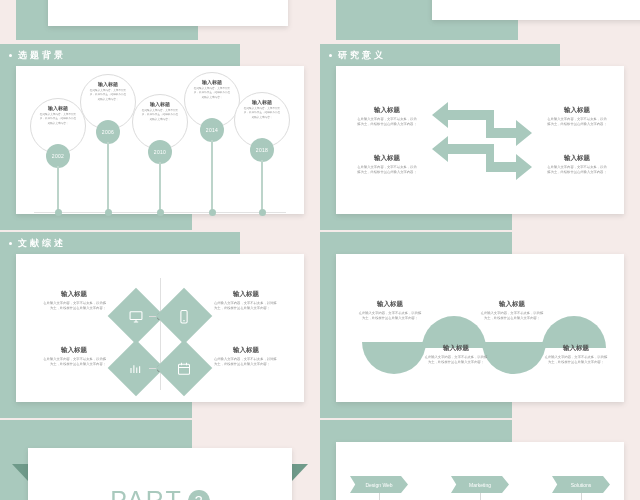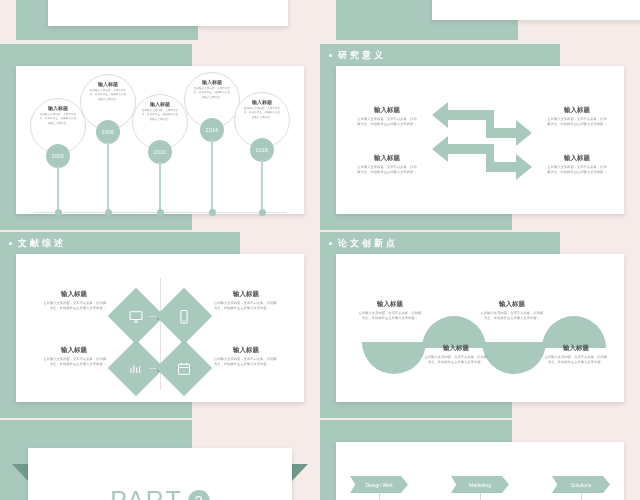--- a/index.html
+++ b/index.html
@@ -112,20 +112,24 @@
   </div>
   <div class="slide" id="slideTopRight">
     <div class="gband"></div>
     <div class="pband"></div>
     <div class="card topcard" style="left:96px;top:20px;width:230px;height:40px;"></div>
   </div>
 
   <div class="slide" id="slide1">
     <div class="gband"></div>
     <div class="pband"></div>
+    <div class="hdrbar">
+      <span class="dot"></span>
+      <span class="htxt">选题背景</span>
+    </div>
     <div class="card bodycard">
       <div class="tl-axis"></div>
 
       <div>
         <div class="tl-bubble" style="left:14px;top:32px;width:56px;height:56px;">
           <div class="inner">
             <div class="h-title" style="font-size:5px;">输入标题</div>
             <div class="h-body" style="font-size:2.6px;padding:2px 2px 0;">在此输入文字内容，文字不易太多，以简炼为主，此模板作品在此输入文字内容；</div>
           </div>
         </div>
@@ -275,24 +279,20 @@
           <path d="M0 15 L16 2 L16 10 L62 10 L62 28 L84 28 L84 20 L100 33 L84 46 L84 38 L54 38 L54 20 L16 20 L16 28 Z" fill="#a9c9bd"></path>
           <path d="M0 49 L16 36 L16 44 L62 44 L62 62 L84 62 L84 54 L100 67 L84 80 L84 72 L54 72 L54 54 L16 54 L16 62 Z" fill="#a9c9bd"></path>
         </svg>
       </div>
     </div>
   </div>
 
   <div class="slide" id="slide4">
     <div class="gband"></div>
     <div class="pband"></div>
-    <div class="hdrbar">
-      <span class="dot"></span>
-      <span class="htxt">论文创新点</span>
-    </div>
     <div class="card bodycard">
 
       <div class="halfc-down" style="left:26px;top:88px;"></div>
       <div class="halfc-up" style="left:86px;top:62px;"></div>
       <div class="halfc-down" style="left:146px;top:88px;"></div>
       <div class="halfc-up" style="left:206px;top:62px;"></div>
 
       <div style="position:absolute;left:22px;top:46px;width:64px;">
         <div class="h-title">输入标题</div>
         <div class="h-body" style="margin-top:3px;">在此输入文字内容，文字不易太多，以简炼为主，此模板作品在此输入文字内容；</div>

